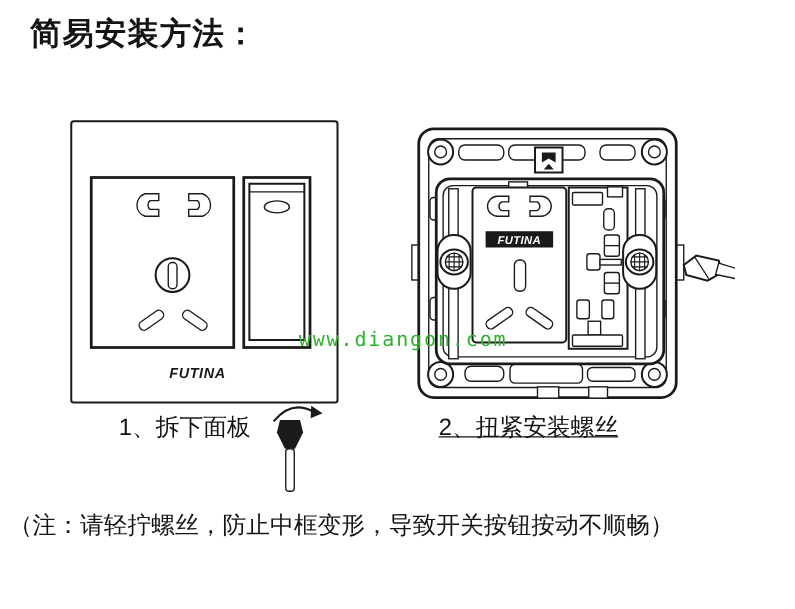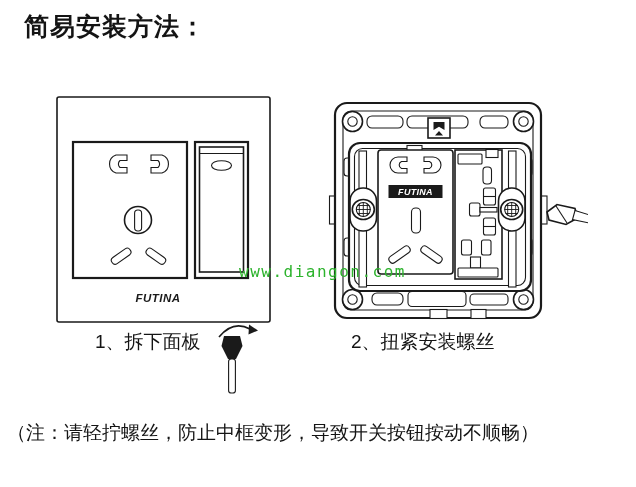--- a/index.html
+++ b/index.html
@@ -1,22 +1,22 @@
 <!DOCTYPE html>
 <html><head>
 <meta charset="utf-8">
 <style>
   html,body{margin:0;padding:0;background:#fff;}
   .page{position:relative;width:588px;height:487px;background:#ffffff;overflow:hidden;
         font-family:"Liberation Sans",sans-serif;color:#141414;}
   .title{position:absolute;left:24px;top:10px;font-size:25px;font-weight:700;letter-spacing:1px;white-space:nowrap;}
   .step-label{position:absolute;font-size:19px;white-space:nowrap;text-align:center;}
   .step1-pos{left:95px;top:329px;}
-  .step2-pos{left:351px;top:329px;}
-  .note{position:absolute;left:7px;top:407px;font-size:19px;white-space:nowrap;margin-top:13px;}
+  .step2-pos{left:351px;top:329px;text-decoration:underline;}
+  .note{position:absolute;left:7px;top:407px;font-size:19px;white-space:nowrap;}
   .watermark{position:absolute;left:239px;top:236px;z-index:5;
              font-family:"DejaVu Sans Mono",monospace;font-size:16px;
              color:#2db32d;letter-spacing:1.5px;white-space:nowrap;margin-top:26px;}
   svg.art{position:absolute;left:0;top:0;z-index:1;}
   .ln{fill:#ffffff;stroke:#1a1a1a;stroke-width:1.6;}
   .nf{fill:none;stroke:#1a1a1a;stroke-width:1.6;}
   .thin{stroke-width:1.1;}
   .thick{stroke-width:2.2;}
   .dark{fill:#1a1a1a;stroke:none;}
   .hatch{fill:none;stroke:#1a1a1a;stroke-width:0.9;}

